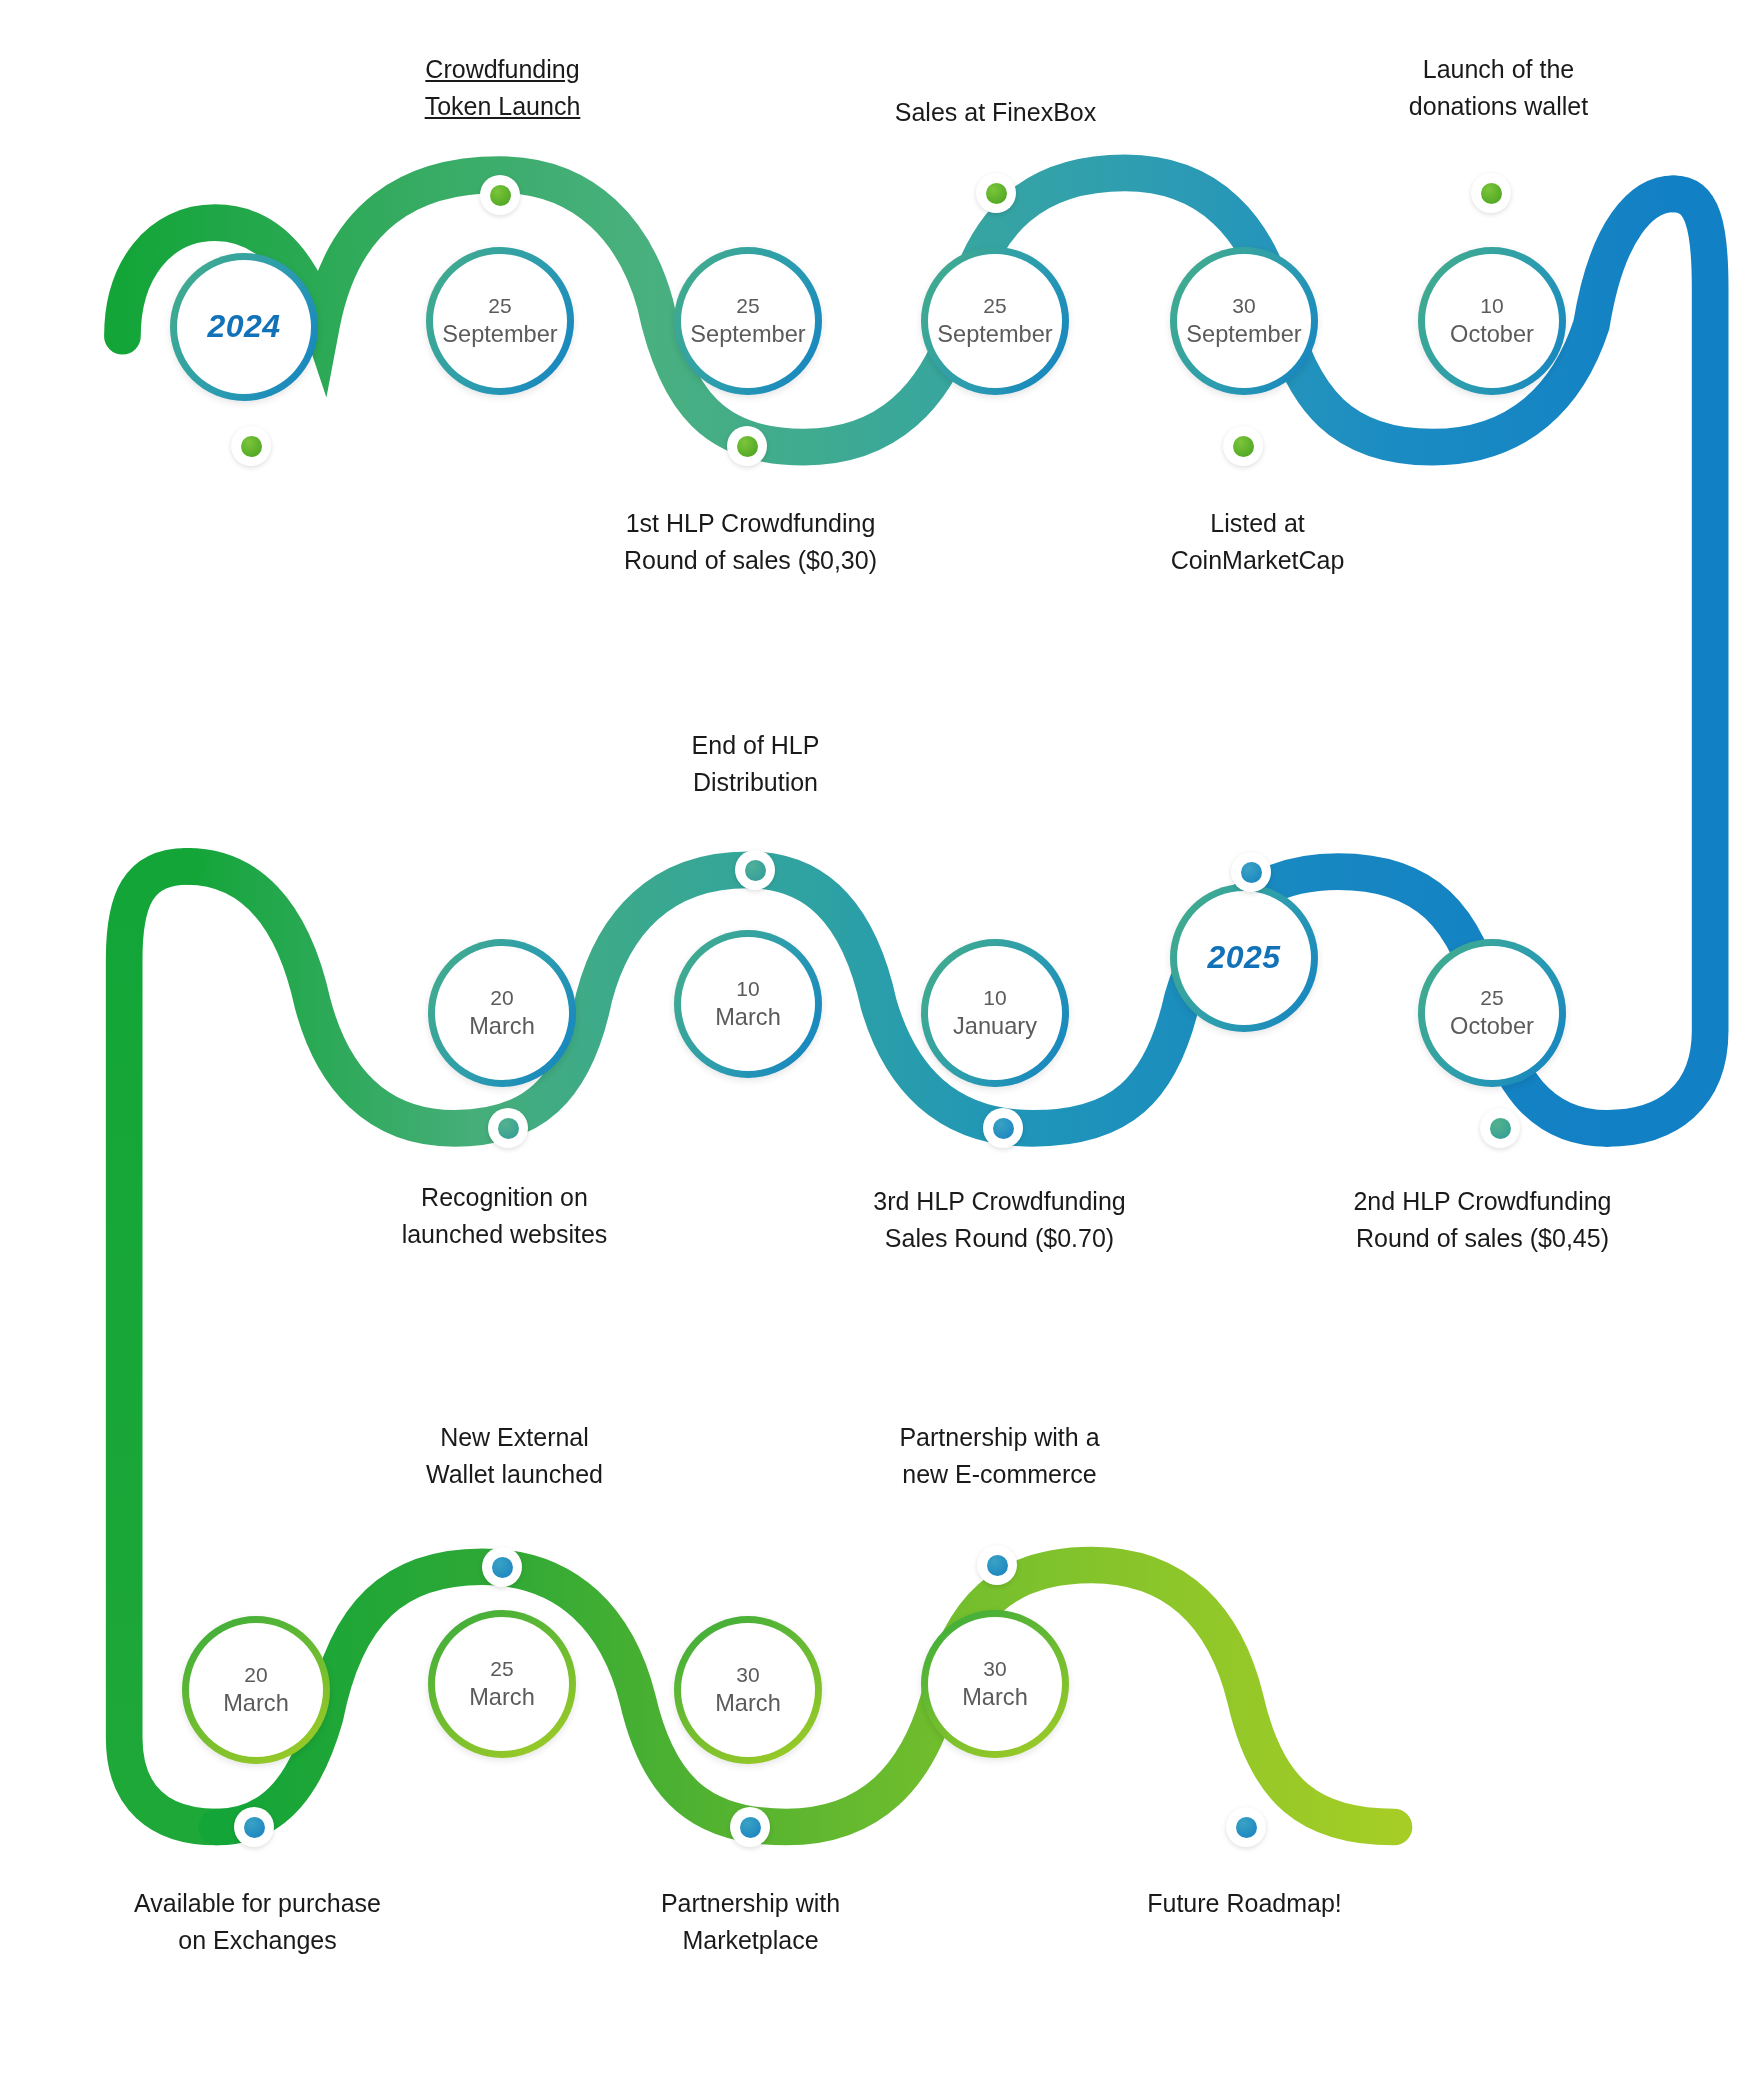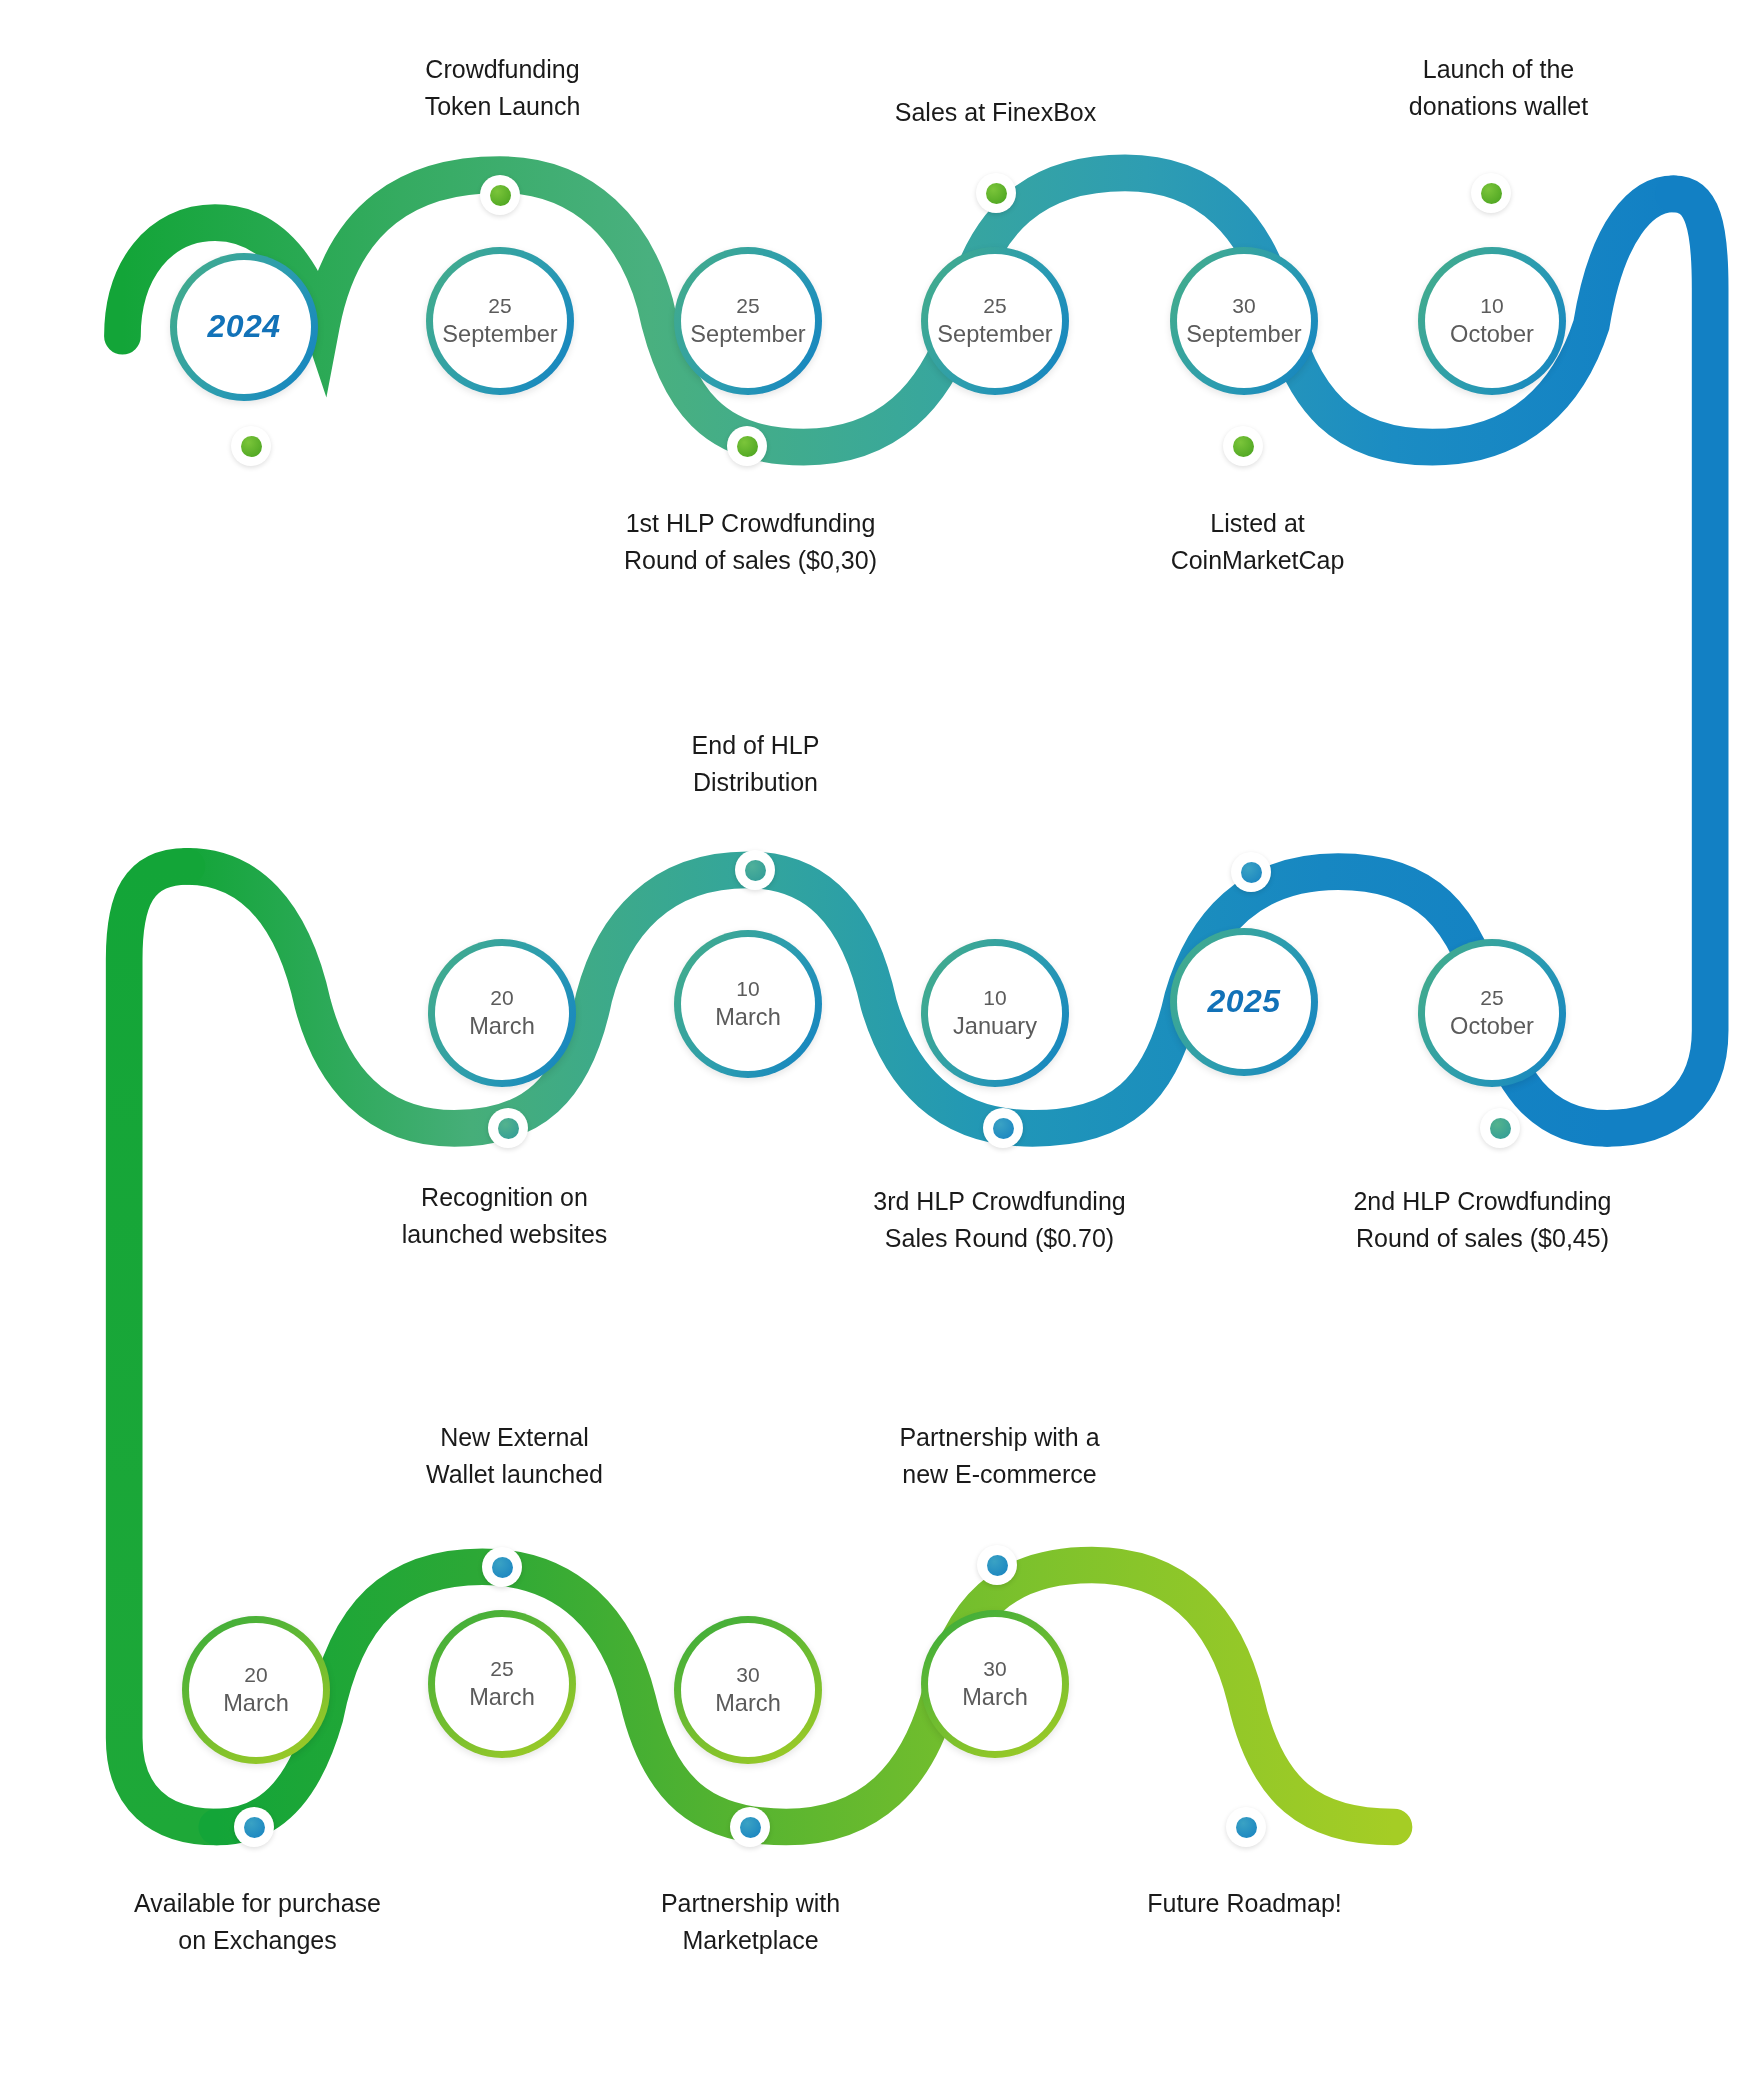--- a/index.html
+++ b/index.html
@@ -256,21 +256,21 @@
     <span class="node-month">March</span>
   </div>
 
   <div class="node" style="left:921px; top:939px; width:148px; height:148px; border:7px solid transparent;
               background-image:linear-gradient(#fff,#fff),linear-gradient(120deg,#46ae86,#2b9cb0 55%,#1280c4);
               background-origin:border-box; background-clip:content-box,border-box;">
     <span class="node-date">10</span>
     <span class="node-month">January</span>
   </div>
 
-  <div class="node node-year" style="left:1170px; top:928px; width:148px; height:148px; border:7px solid transparent;
+  <div class="node node-year" style="left:1170px; top:884px; width:148px; height:148px; border:7px solid transparent;
               background-image:linear-gradient(#fff,#fff),linear-gradient(120deg,#46ae86,#2b9cb0 55%,#1280c4);
               background-origin:border-box; background-clip:content-box,border-box;">
     <span class="node-date">2025</span>
   </div>
 
   <div class="node" style="left:1418px; top:939px; width:148px; height:148px; border:7px solid transparent;
               background-image:linear-gradient(#fff,#fff),linear-gradient(120deg,#46ae86,#2b9cb0 55%,#1280c4);
               background-origin:border-box; background-clip:content-box,border-box;">
     <span class="node-date">25</span>
     <span class="node-month">October</span>
@@ -349,21 +349,21 @@
   <div class="dot-wrap" style="left:730px; top:1807px;">
     <span class="dot-core" style="background:radial-gradient(circle at 35% 30%, #3aa2c4, #1681c0);"></span>
   </div>
   <div class="dot-wrap" style="left:977px; top:1545px;">
     <span class="dot-core" style="background:radial-gradient(circle at 35% 30%, #3aa2c4, #1681c0);"></span>
   </div>
   <div class="dot-wrap" style="left:1226px; top:1807px;">
     <span class="dot-core" style="background:radial-gradient(circle at 35% 30%, #3aa2c4, #1681c0);"></span>
   </div>
 
-  <div class="caption" style="left:332px; top:51px; width:341px;">Crowdfunding
+  <div class="caption" style="left:332px; top:51px; width:341px;text-decoration:underline;">Crowdfunding
 Token Launch</div>
 
   <div class="caption" style="left:821px; top:94px; width:349px;">Sales at FinexBox</div>
 
   <div class="caption" style="left:1328px; top:51px; width:341px;">Launch of the
 donations wallet</div>
 
   <div class="caption" style="left:576px; top:505px; width:349px;">1st HLP Crowdfunding
 Round of sales ($0,30)</div>
 

